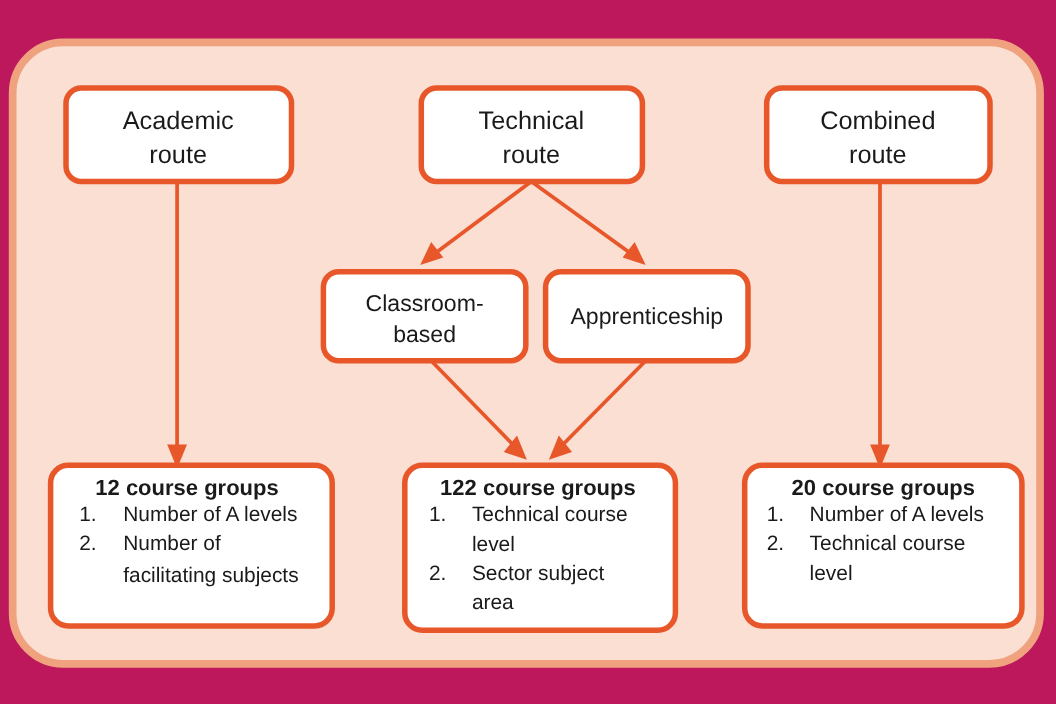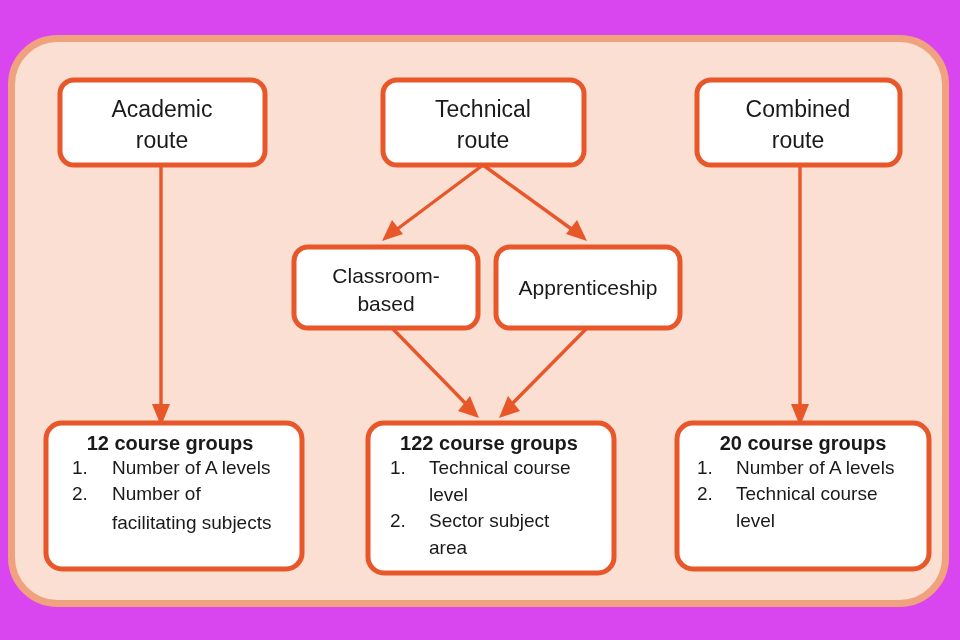--- a/index.html
+++ b/index.html
@@ -11,21 +11,21 @@
   body {
     width: 960px;
     height: 640px;
     font-family: "Liberation Sans", sans-serif;
     overflow: hidden;
   }
   #diagram-root {
     position: relative;
     width: 960px;
     height: 640px;
-    background: #d946ef;
+    background: #be185d;
   }
   svg#diagram-svg {
     position: absolute;
     inset: 0;
     width: 960px;
     height: 640px;
     display: block;
   }
   
   .panel-rect {

